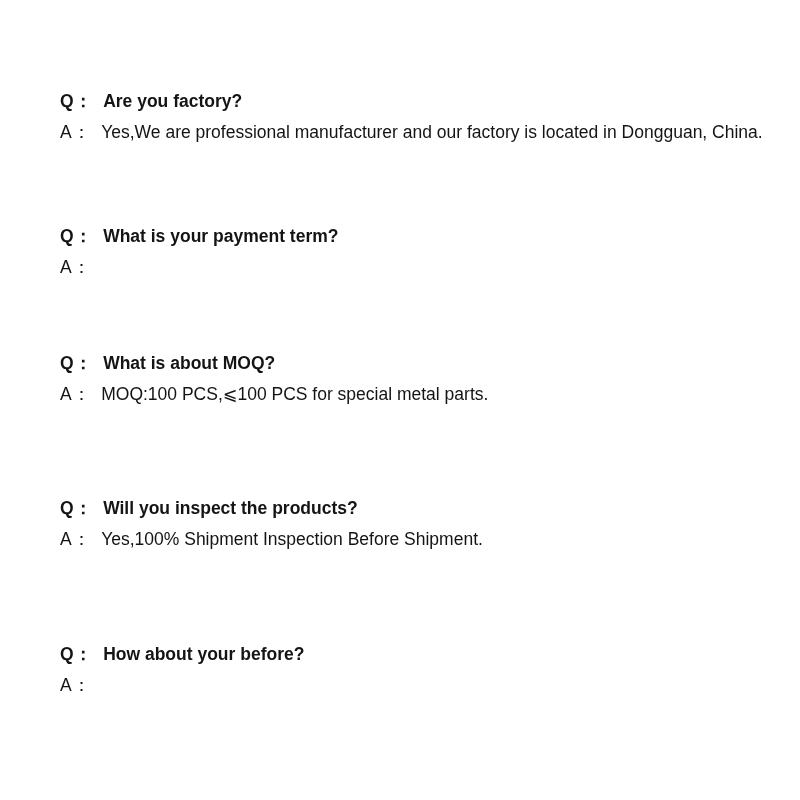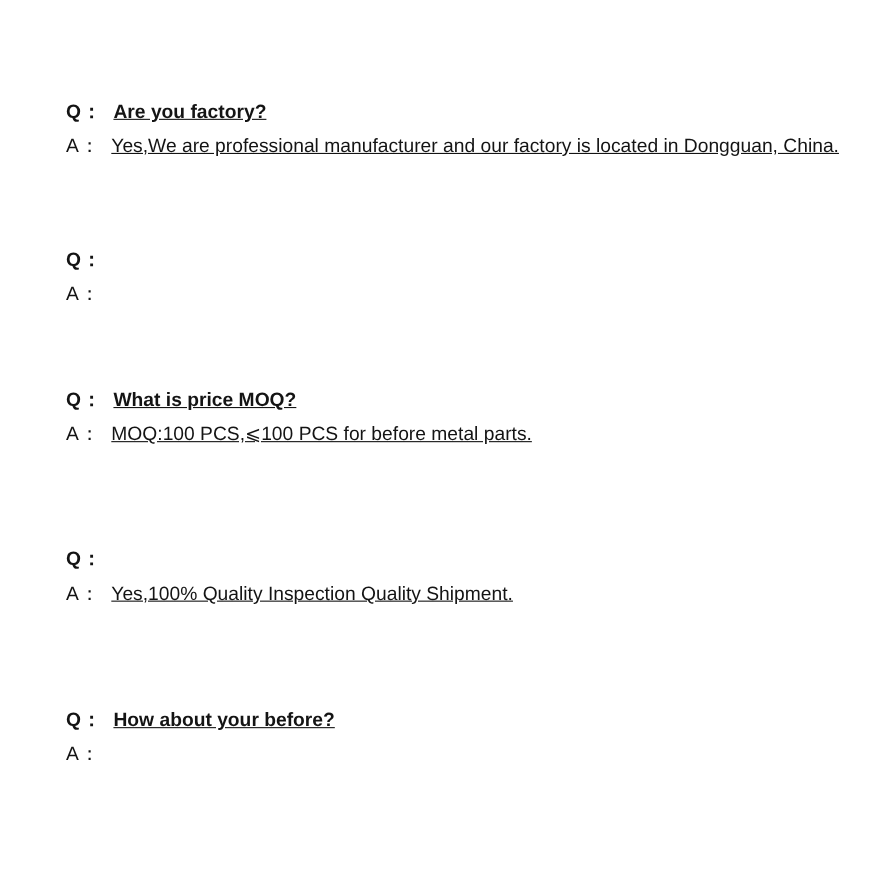--- a/index.html
+++ b/index.html
@@ -29,21 +29,21 @@
     line-height: 31px;
     white-space: nowrap;
   }
   .q-line { font-weight: bold; }
   .a-line { font-weight: normal; }
   .prefix {
     flex: 0 0 auto;
     margin-right: 10px;
     letter-spacing: 1px;
   }
-  .text { flex: 0 1 auto; text-decoration: underline; }
+  .text { flex: 0 1 auto; }
   
   .faq-item:nth-of-type(1) { top: 86px;  }
   .faq-item:nth-of-type(2) { top: 221px; }
   .faq-item:nth-of-type(3) { top: 348px; }
   .faq-item:nth-of-type(4) { top: 493px; }
   .faq-item:nth-of-type(5) { top: 639px; }
 </style>
 </head>
 <body>
 
@@ -56,44 +56,46 @@
     </div>
     <div class="a-line">
       <span class="prefix">A：</span>
       <span class="text">Yes,We are professional manufacturer and our factory is located in Dongguan, China.</span>
     </div>
   </div>
 
   <div class="faq-item">
     <div class="q-line">
       <span class="prefix">Q：</span>
+      <span class="text">What is your payment term?</span>
     </div>
     <div class="a-line">
       <span class="prefix">A：</span>
     </div>
   </div>
 
   <div class="faq-item">
     <div class="q-line">
       <span class="prefix">Q：</span>
-      <span class="text">What is price MOQ?</span>
+      <span class="text">What is about MOQ?</span>
     </div>
     <div class="a-line">
       <span class="prefix">A：</span>
-      <span class="text">MOQ:100 PCS,⩽100 PCS for before metal parts.</span>
+      <span class="text">MOQ:100 PCS,⩽100 PCS for special metal parts.</span>
     </div>
   </div>
 
   <div class="faq-item">
     <div class="q-line">
       <span class="prefix">Q：</span>
+      <span class="text">Will you inspect the products?</span>
     </div>
     <div class="a-line">
       <span class="prefix">A：</span>
-      <span class="text">Yes,100% Quality Inspection Quality Shipment.</span>
+      <span class="text">Yes,100% Shipment Inspection Before Shipment.</span>
     </div>
   </div>
 
   <div class="faq-item">
     <div class="q-line">
       <span class="prefix">Q：</span>
       <span class="text">How about your before?</span>
     </div>
     <div class="a-line">
       <span class="prefix">A：</span>

